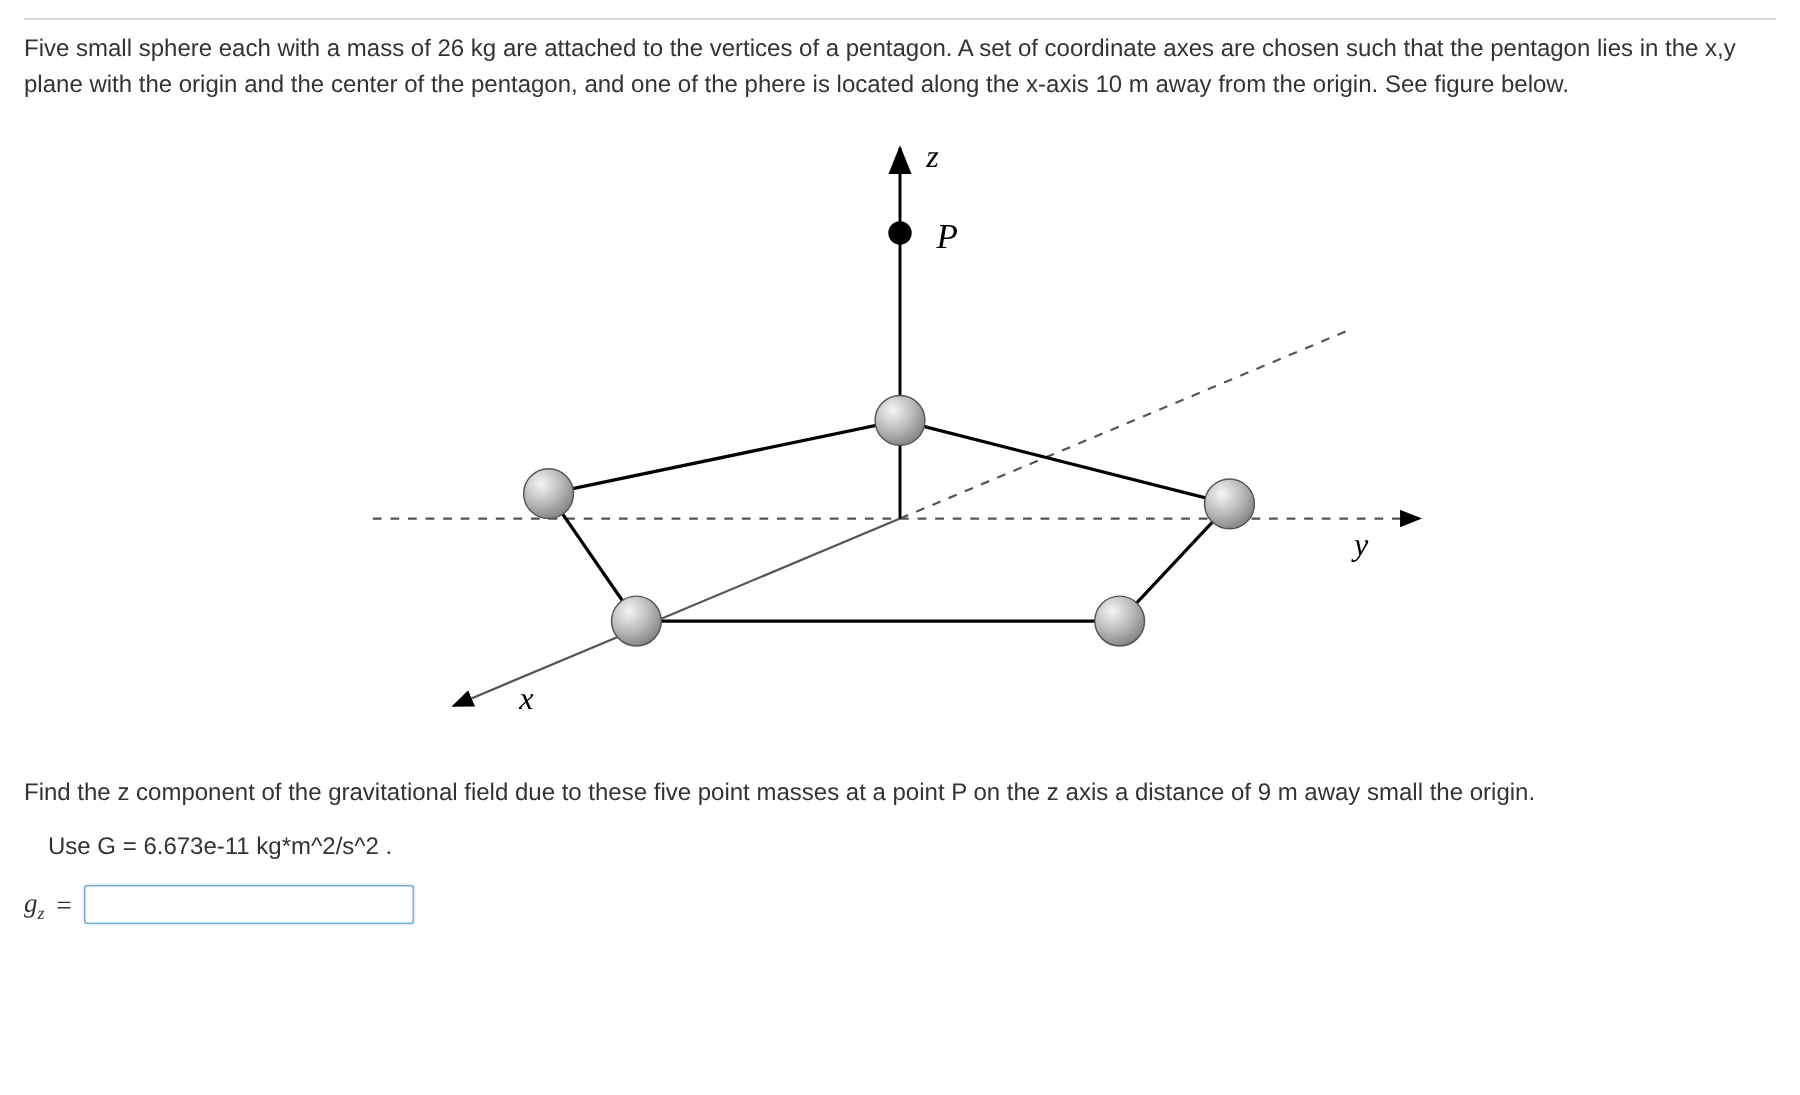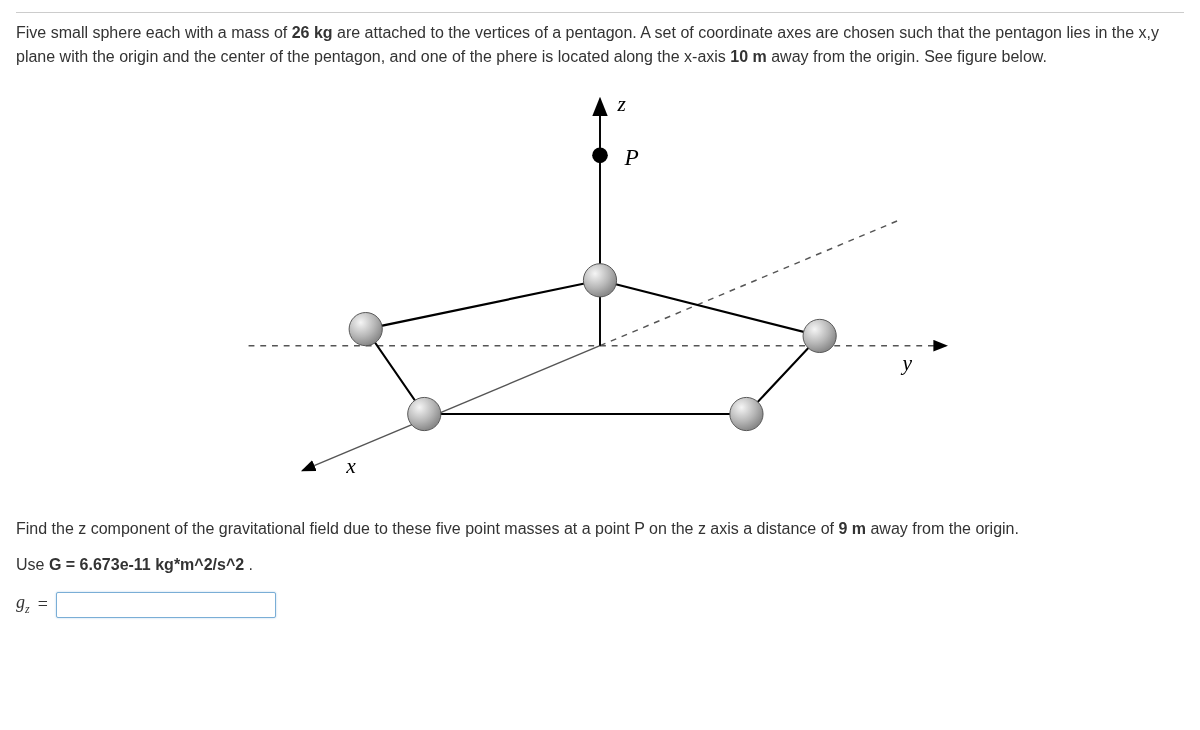--- a/index.html
+++ b/index.html
@@ -13,40 +13,41 @@
       color: #333;
       background: #fff;
       padding: 12px 16px;
       width: 1200px;
       line-height: 1.5;
     }
     .question-text {
       margin-bottom: 8px;
     }
     .bold {
-      font-weight: bold;
+      font-weight: normal;
     }
     .figure-container {
       display: flex;
       justify-content: center;
       padding: 10px 0 20px 0;
     }
     .figure-svg {
       width: 780px;
       height: 410px;
     }
     .instruction {
       margin-bottom: 12px;
     }
     .formula-line {
       margin-top: 6px;
+      margin-left: 16px;
     }
     .answer-row {
       display: flex;
-      align-items: flex-end;
+      align-items: center;
       gap: 6px;
       margin-top: 12px;
     }
     .answer-label {
       font-family: "Times New Roman", Times, serif;
       font-style: italic;
       font-size: 18px;
     }
     .answer-label .sub {
       font-size: 12px;
@@ -113,21 +114,21 @@
 
     <circle cx="390" cy="198" r="17" fill="url(#sphereGrad)" stroke="#555" stroke-width="1"></circle>
     <circle cx="615" cy="255" r="17" fill="url(#sphereGrad)" stroke="#555" stroke-width="1"></circle>
     <circle cx="540" cy="335" r="17" fill="url(#sphereGrad)" stroke="#555" stroke-width="1"></circle>
     <circle cx="210" cy="335" r="17" fill="url(#sphereGrad)" stroke="#555" stroke-width="1"></circle>
     <circle cx="150" cy="248" r="17" fill="url(#sphereGrad)" stroke="#555" stroke-width="1"></circle>
   </svg>
 </div>
 
 <p class="instruction">
-  <span>Find the z component of the gravitational field due to these five point masses at a point P on the z axis a distance of </span><span class="bold">9 m</span><span> away from the origin.</span>
+  <span>Find the z component of the gravitational field due to these five point masses at a point P on the z axis a distance of </span><span class="bold">9 m</span><span> away small the origin.</span>
 </p>
 
 <p class="formula-line">
   <span>Use </span><span class="bold">G = 6.673e-11 kg*m^2/s^2</span><span> .</span>
 </p>
 
 <div class="answer-row">
   <span class="answer-label">
     <span>g</span><span class="sub">z</span>
   </span>

